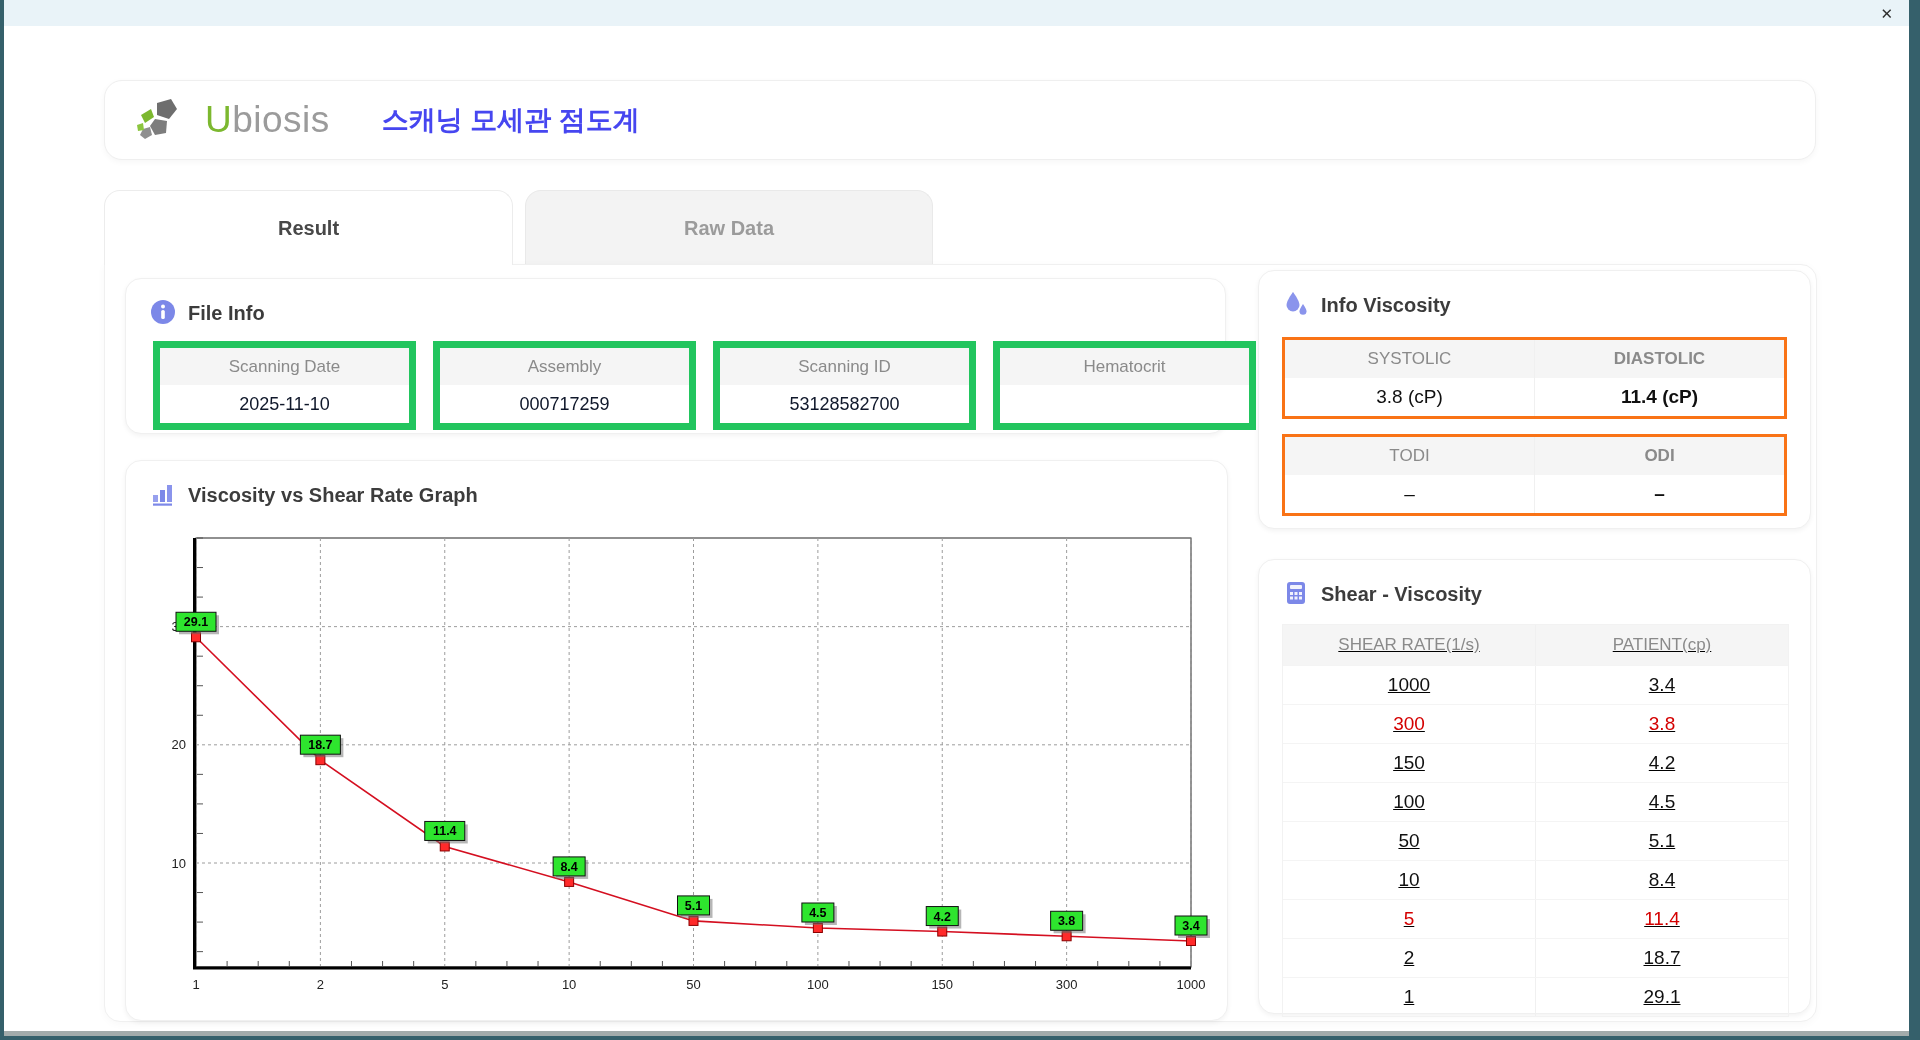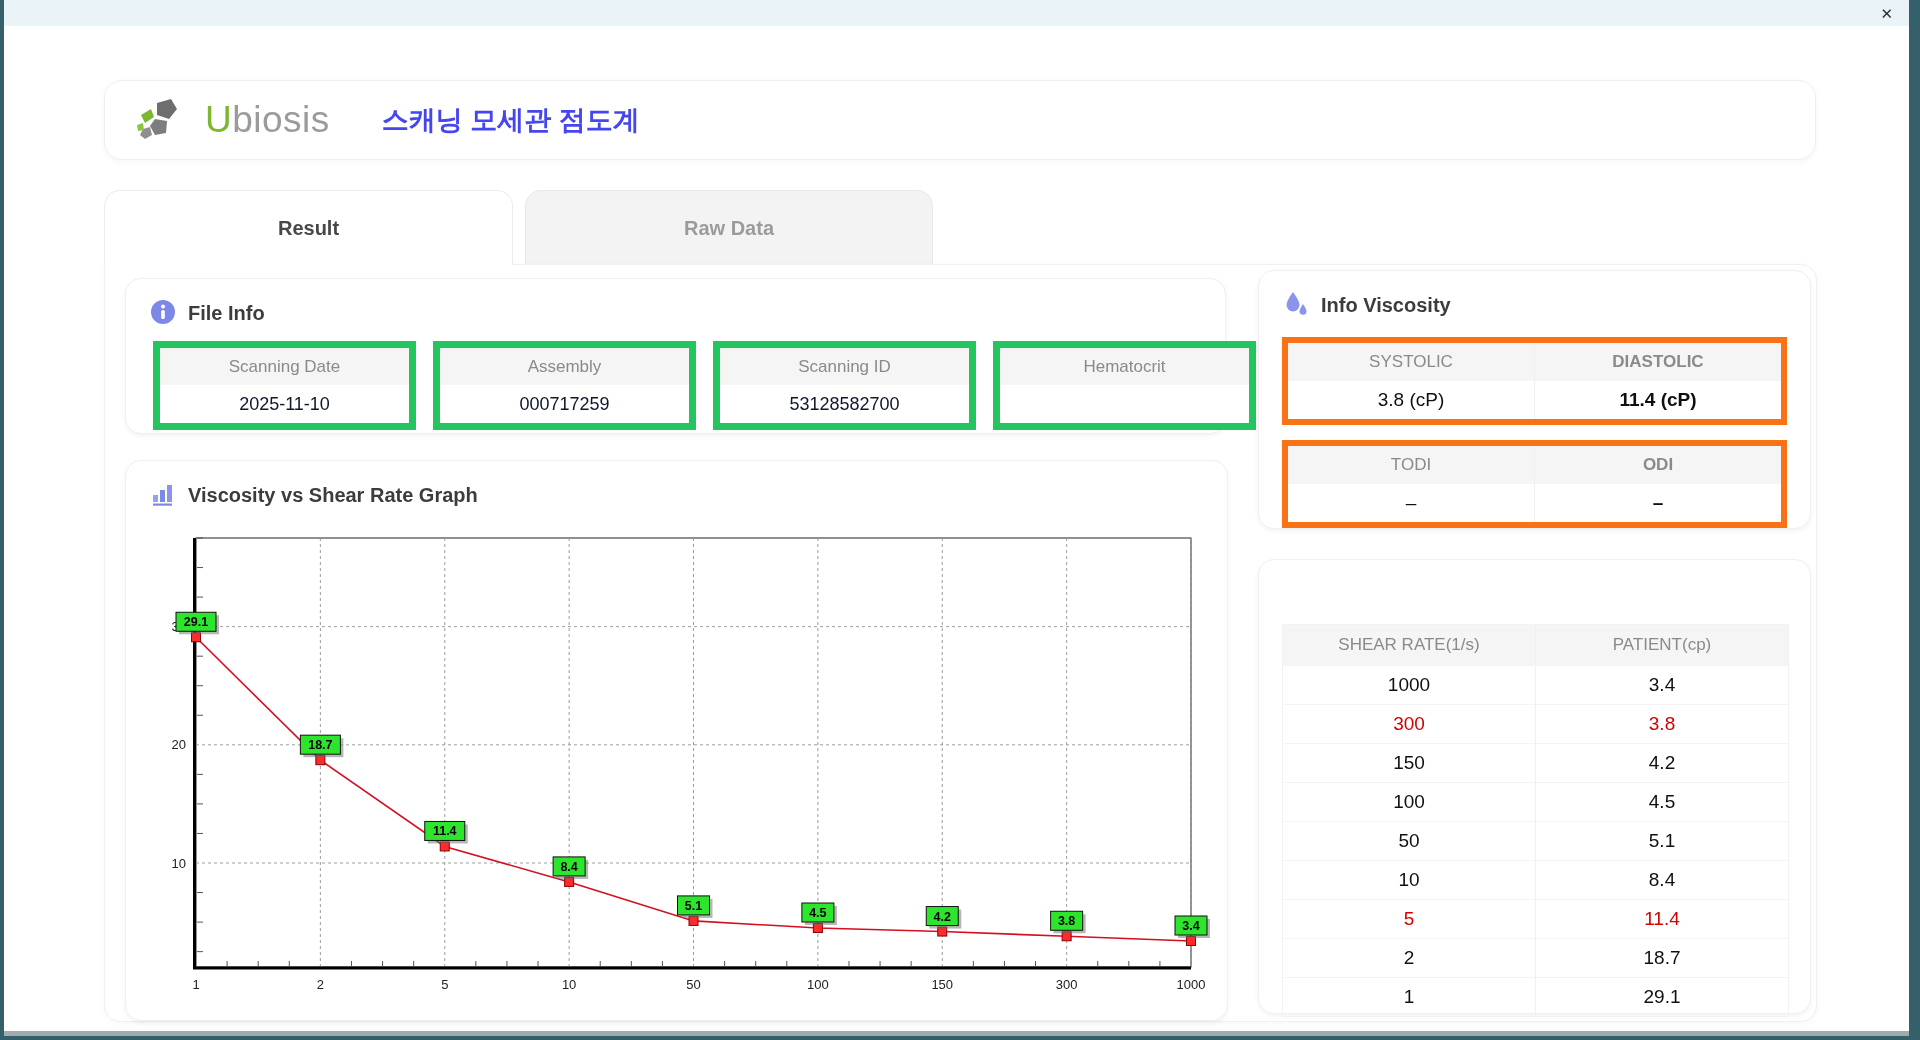--- a/index.html
+++ b/index.html
@@ -41,29 +41,29 @@
   .hicon{width:26px;height:26px;flex:0 0 auto;}
 
   .fields{position:absolute;left:27px;top:62px;display:flex;gap:17px;}
   .field{width:249px;border:7px solid #22c55e;background:#fff;}
   .field .fl{height:37px;background:#f5f5f5;color:#8a8a8a;font-size:17px;
              display:flex;align-items:center;justify-content:center;}
   .field .fv{height:38px;display:flex;align-items:center;justify-content:center;
              font-size:18px;color:#0f172a;}
 
   .bv-table{position:absolute;left:23px;top:66px;width:505px;}
-  .bv-group{border:6px solid #f97316;margin-bottom:15px;}
+  .bv-group{border:3px solid #f97316;margin-bottom:15px;}
   .bv-row{display:flex;}
   .bv-cell{flex:1;height:38px;display:flex;align-items:center;justify-content:center;}
   .bv-lab{background:#f5f5f5;color:#8a8a8a;font-size:17px;}
   .bv-val{font-size:19px;color:#101010;}
   .bv-cell + .bv-cell{border-left:1px solid #f0f0f0;font-weight:bold;}
 
   .sv-table{position:absolute;left:23px;top:64px;width:505px;border:1px solid #f2f2f2;}
-  .sv-row{display:flex;}
+  .sv-row{display:flex;text-decoration:underline;}
   .sv-cell{flex:1;display:flex;align-items:center;justify-content:center;}
   .sv-head .sv-cell{height:40px;background:#f5f5f5;color:#8a8a8a;font-size:17px;}
   .sv-body .sv-cell{height:38px;font-size:19px;color:#101010;}
   .sv-body{border-top:1px solid #f4f4f4;}
   .sv-cell + .sv-cell{border-left:1px solid #f0f0f0;}
   .sv-hl .sv-cell{color:#d40000;}
 
   #chart-svg{position:absolute;left:0;top:60px;}
 </style>
 </head>
@@ -264,20 +264,35 @@
               </div>
               <div class="bv-row">
                 <div class="bv-cell bv-val">–</div>
                 <div class="bv-cell bv-val">–</div>
               </div>
             </div>
           </div>
       </div>
 
       <div class="card" id="shear-card">
+        <div class="card-heading">
+          <svg class="hicon" viewBox="0 0 26 26">
+            <rect x="4" y="2" width="18" height="22" rx="3" fill="#7c88e8"></rect>
+            <rect x="7" y="5" width="12" height="4" rx="1" fill="#ffffff" opacity="0.9"></rect>
+            <g fill="#ffffff" opacity="0.9">
+              <rect x="7" y="12" width="3" height="3"></rect>
+                <rect x="11.5" y="12" width="3" height="3"></rect>
+                <rect x="16" y="12" width="3" height="3"></rect>
+              <rect x="7" y="16.5" width="3" height="3"></rect>
+                <rect x="11.5" y="16.5" width="3" height="3"></rect>
+                <rect x="16" y="16.5" width="3" height="3"></rect>
+            </g>
+          </svg>
+          <span class="ht">Shear - Viscosity</span>
+        </div>
         <div class="sv-table" id="sv-table">
             <div class="sv-row sv-head">
               <div class="sv-cell">SHEAR RATE(1/s)</div>
               <div class="sv-cell">PATIENT(cp)</div>
             </div>
             <div class="sv-row sv-body">
               <div class="sv-cell">1000</div>
               <div class="sv-cell">3.4</div>
             </div>
             <div class="sv-row sv-body sv-hl">

